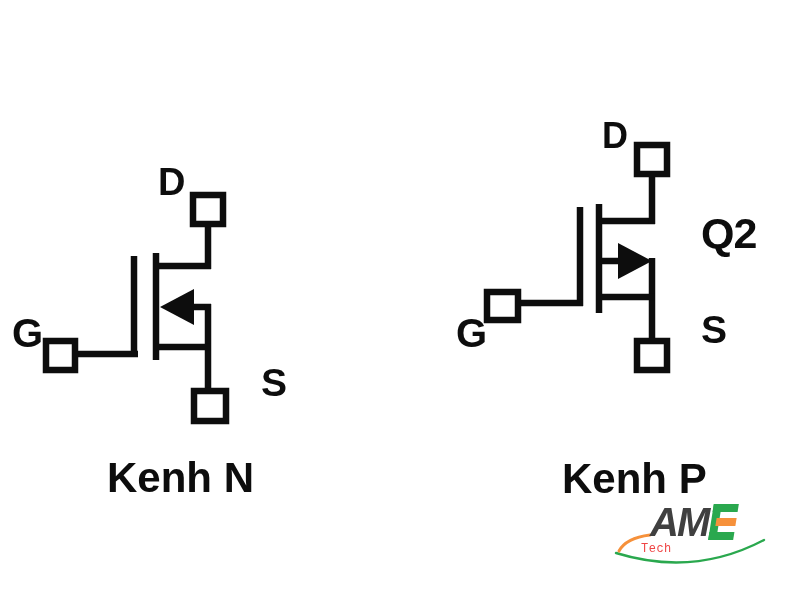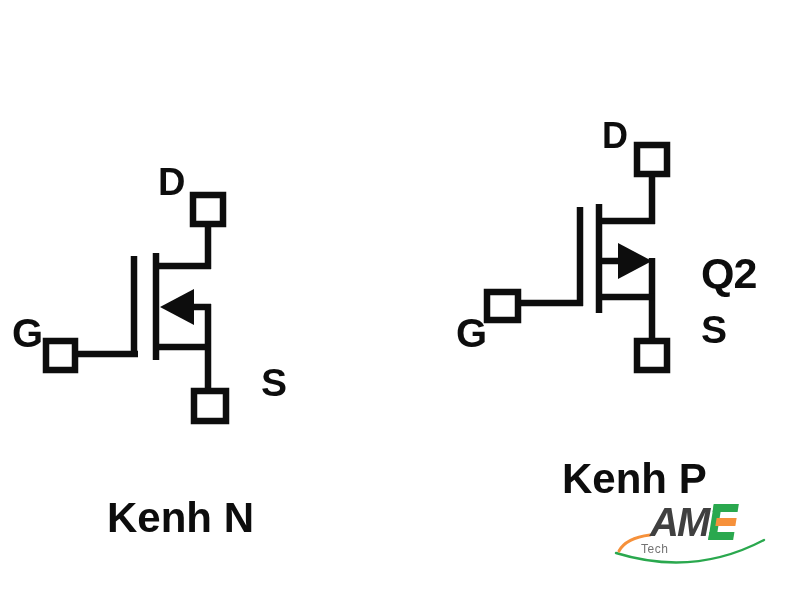--- a/index.html
+++ b/index.html
@@ -11,41 +11,41 @@
   svg.linework { position:absolute; left:0; top:0; }
   .lbl {
     position:absolute; color:#0d0d0d; font-weight:bold;
     line-height:1; white-space:nowrap;
     font-family:"Liberation Sans", sans-serif;
   }
   .lbl-d-left  { left:158px; top:163px; font-size:38px; }
   .lbl-g-left  { left:12px;  top:313px; font-size:40px; }
   .lbl-q1      { left:261px; top:263px; font-size:43px; letter-spacing:-1px; }
   .lbl-s-left  { left:261px; top:363px; font-size:39px; }
-  .lbl-kenh-n  { left:107px; top:457px; font-size:42px;margin-top:40px; }
+  .lbl-kenh-n  { left:107px; top:457px; font-size:42px; }
   .lbl-d-right { left:602px; top:118px; font-size:36px; }
   .lbl-g-right { left:456px; top:313px; font-size:40px; }
-  .lbl-q2      { left:701px; top:212px; font-size:43px; letter-spacing:-1px;margin-top:40px; }
+  .lbl-q2      { left:701px; top:212px; font-size:43px; letter-spacing:-1px; }
   .lbl-s-right { left:701px; top:310px; font-size:39px; }
   .lbl-kenh-p  { left:556px; top:458px; font-size:42px;margin-left:6px; }
 
   
   .ame-logo { position:absolute; left:650px; top:503px; height:38px;
               display:flex; align-items:flex-end; }
   .ame-am { font-style:italic; font-weight:bold; font-size:40px;
             line-height:38px; letter-spacing:-2px; color:#404040; }
   .ame-e { position:relative; width:25px; height:36px; margin-left:3px;
            margin-bottom:1px; transform:skewX(-9deg); }
   .ame-e .bar { position:absolute; background:#2aa84e; }
   .ame-e .stem   { left:0; top:0; width:8px;  height:36px; }
   .ame-e .top    { left:0; top:0; width:25px; height:8px; }
   .ame-e .mid    { left:5px; top:14px; width:20px; height:8px; background:#f6913b; }
   .ame-e .bottom { left:0; top:28px; width:25px; height:8px; }
   .ame-tech { position:absolute; left:641px; top:542px; font-size:12px;
-              color:#737373; letter-spacing:0.5px; }
+              color:#ef4444; letter-spacing:0.5px;font-family:Liberation Mono, monospace; }
 </style>
 </head>
 <body>
 
 <div id="canvas">
 
   <svg class="linework" width="800" height="600" viewBox="0 0 800 600">
 
     <g stroke="#0d0d0d" stroke-width="6.5" fill="none">
       <line x1="134" y1="256" x2="134" y2="357"></line>

